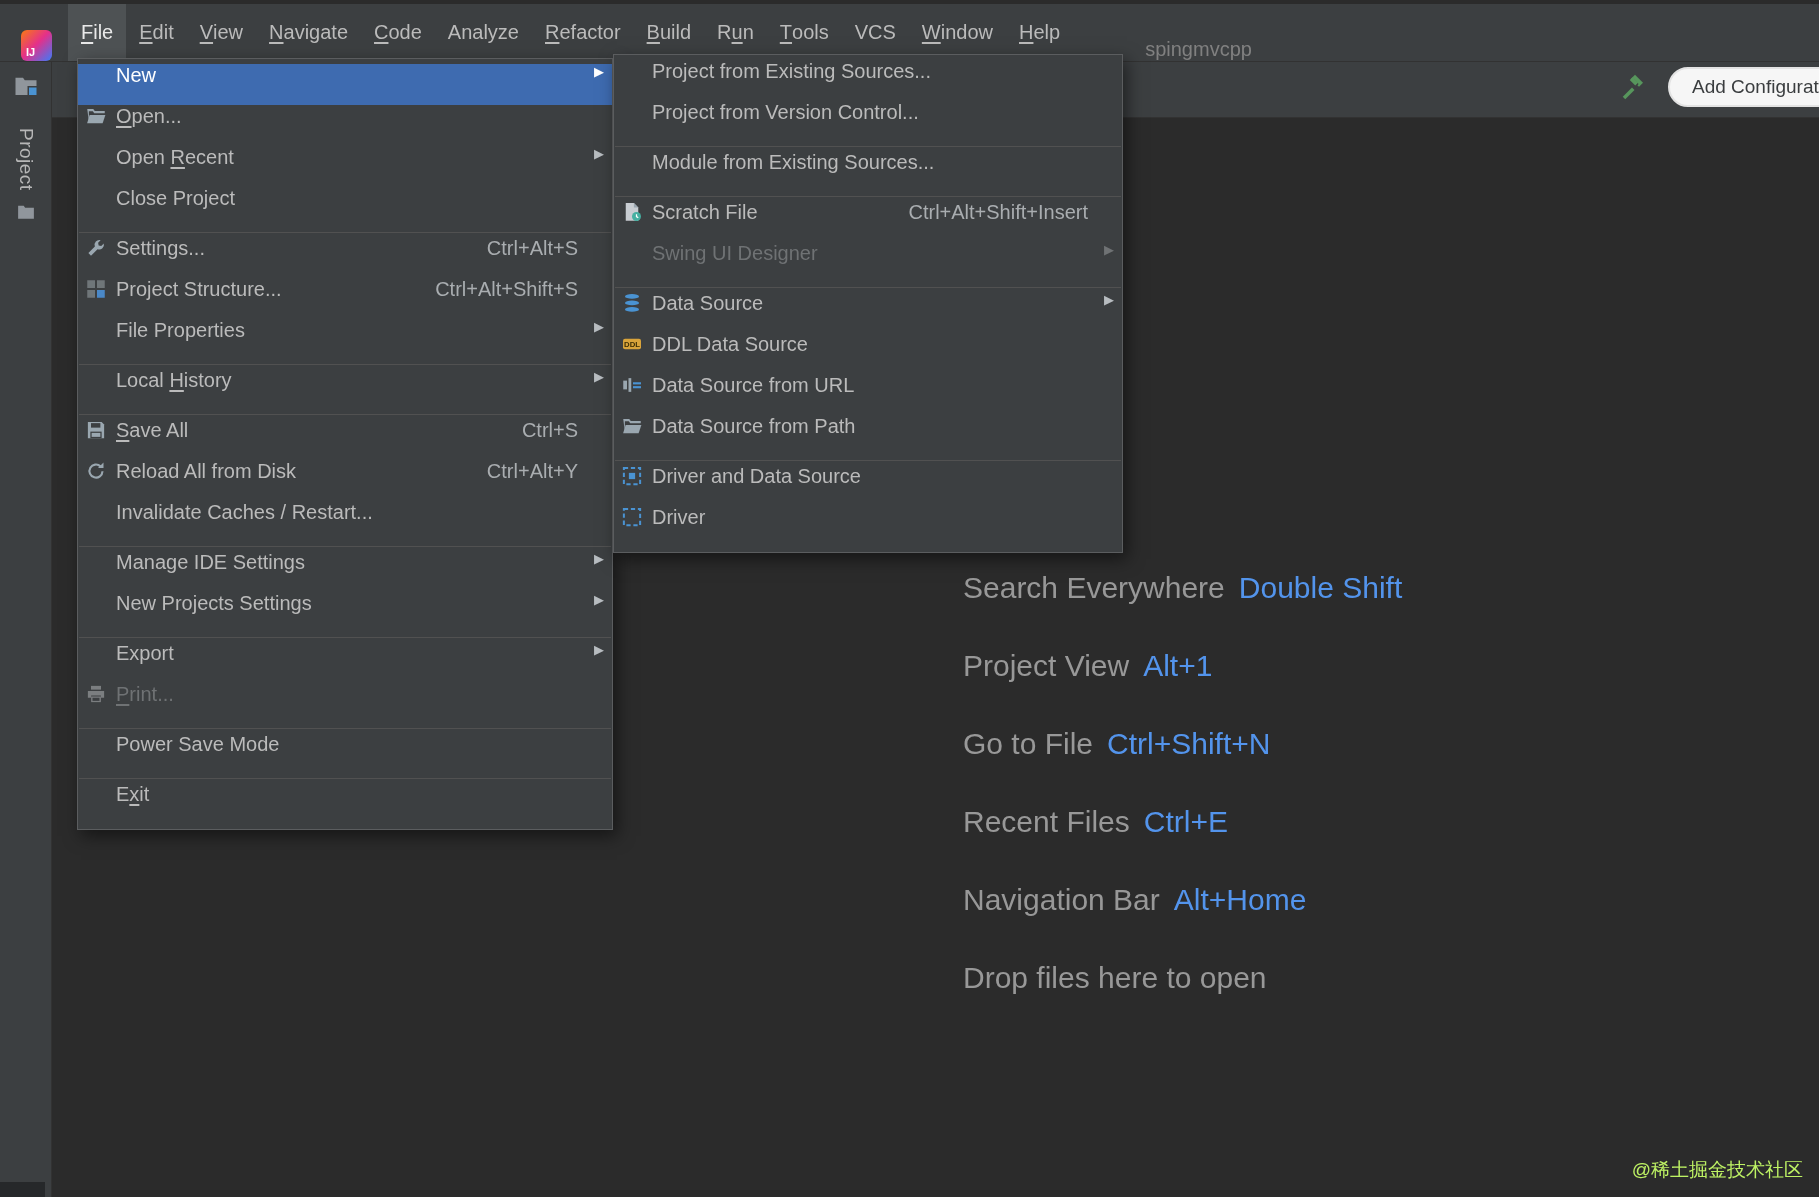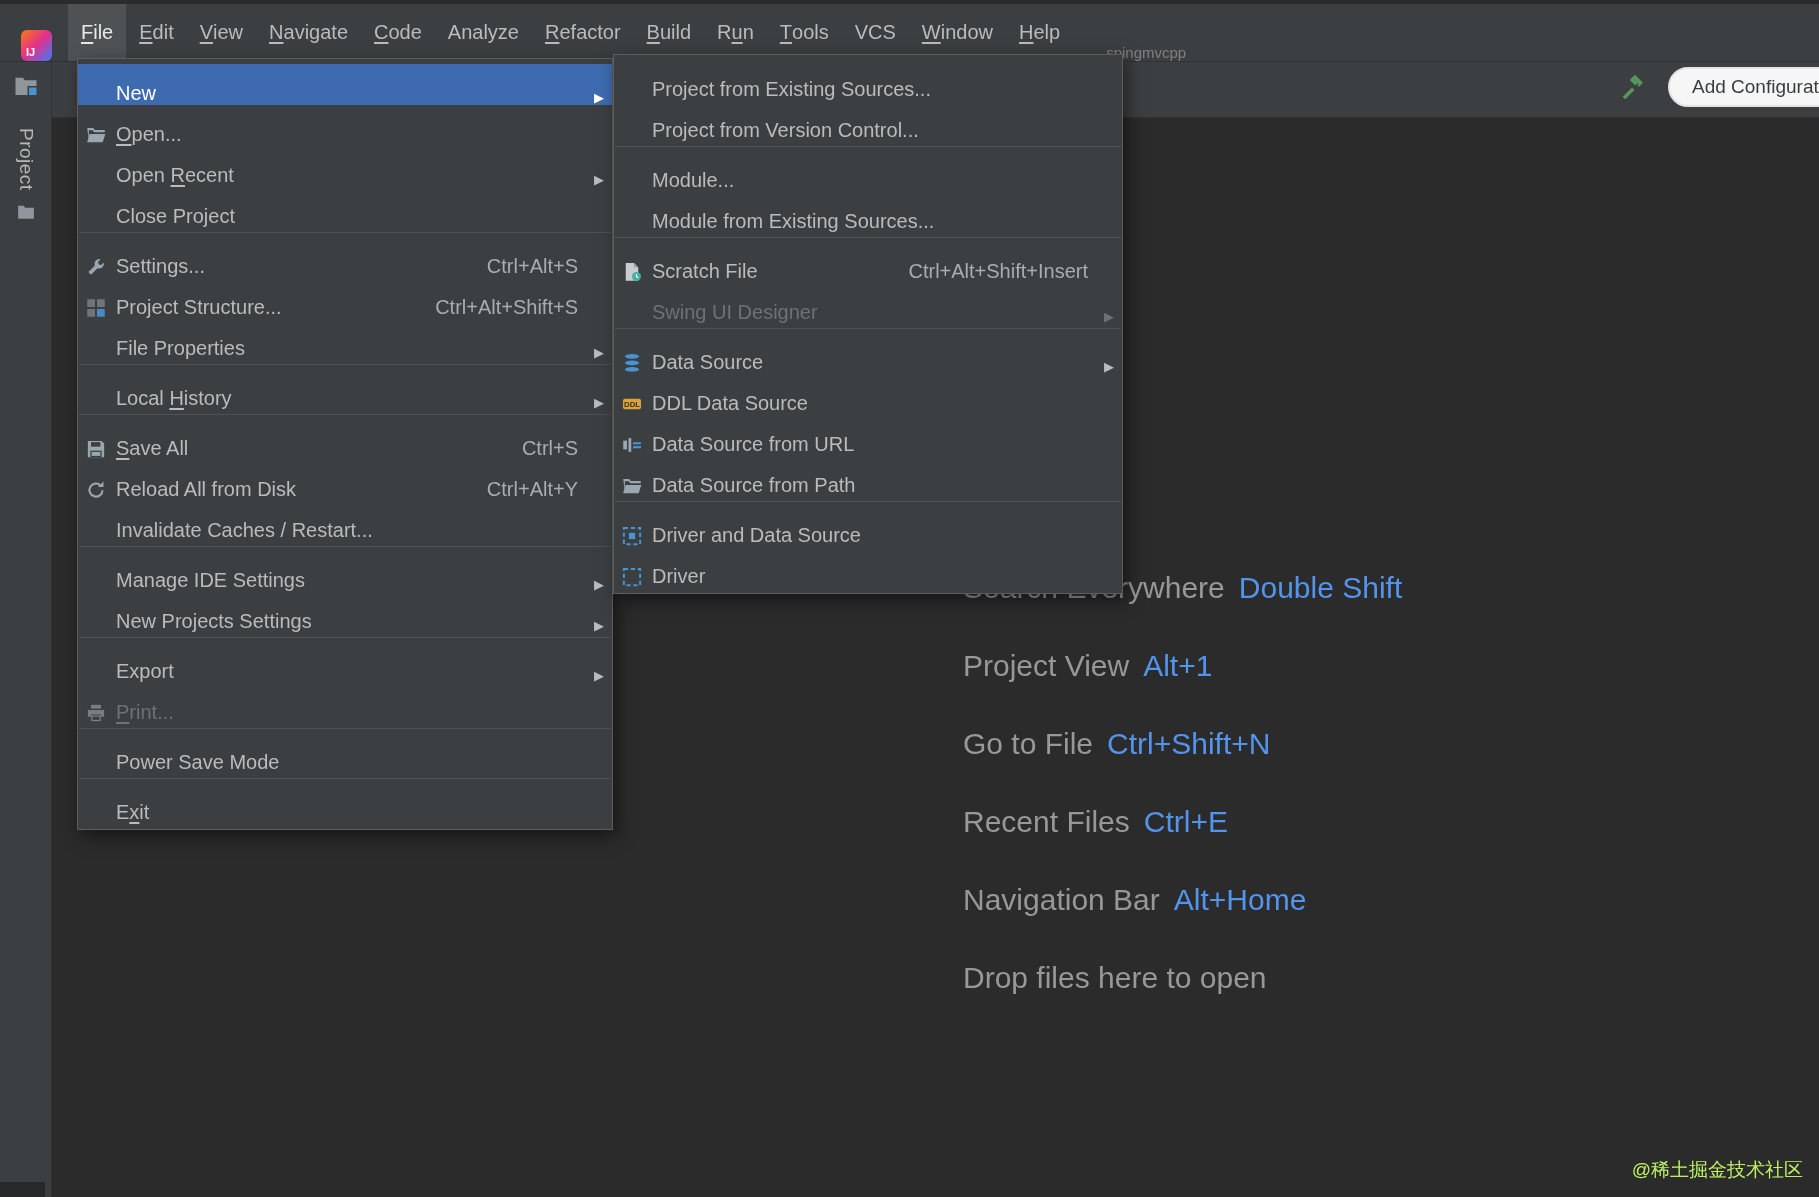--- a/index.html
+++ b/index.html
@@ -7,21 +7,21 @@
   body{position:relative;background:#2b2b2b;font-family:"Liberation Sans","DejaVu Sans",sans-serif;-webkit-font-smoothing:antialiased}
 
   
   .menubar{position:absolute;top:4px;left:0;right:0;height:58px;background:#3c3f41;border-bottom:1px solid #323232;display:flex;align-items:flex-end;z-index:10}
   .logo{width:31px;height:31px;margin:0 16px 0 21px;border-radius:6px;background:linear-gradient(135deg,#f97a12,#e4308a 48%,#3b7bfa);position:relative;flex:0 0 31px}
   .logo span{position:absolute;left:5px;bottom:3px;color:#fff;font-weight:bold;font-size:11px}
   .menubar-items{display:flex;align-items:stretch;height:100%}
   .mb-item{display:flex;align-items:center;padding:0 13px;font-size:20px;color:#bbbbbb;cursor:default;white-space:nowrap}
   .mb-item.active{background:#4e5254;color:#e9e9e9}
   .mb-item u,.mi-label u{text-decoration:underline;text-underline-offset:3px}
-  .project-name{margin-left:33px;font-size:15px;color:#808080;white-space:nowrap}
+  .project-name{margin-left:72px;font-size:20px;color:#808080;white-space:nowrap}
 
   
   .toolbar{position:absolute;top:58px;left:52px;right:0;height:60px;background:#3c3f41;border-bottom:1px solid #323232;z-index:4}
   .hammer{position:absolute;top:72px;left:1616px;width:30px;height:30px;z-index:5}
   .add-config{position:absolute;top:67px;left:1668px;width:250px;height:40px;border:2px solid #e3e3e3;border-radius:20px;background:#f6f6f6;color:#3a3d3f;font-size:19px;font-family:inherit;text-align:left;padding:0 22px;white-space:nowrap;z-index:5}
 
   
   .sidebar{position:absolute;top:58px;left:0;bottom:0;width:52px;background:#3c3f41;border-right:1px solid #323232;z-index:6;display:flex;flex-direction:column;align-items:center}
   .sb-icon{width:24px;height:24px;margin-top:16px}
   .sb-icon.small{width:18px;height:18px;margin-top:12px}
@@ -31,21 +31,21 @@
   
   .editor{position:absolute;top:119px;left:53px;right:0;bottom:0;background:#2b2b2b;z-index:1}
   #editor-shortcuts{position:absolute;left:910px;top:447px}
   .es-row{height:44px;margin-bottom:34px;display:flex;align-items:center;gap:14px;font-size:30px;color:#989898;white-space:nowrap}
   .es-key{color:#5394ec}
 
   
   .popup{position:absolute;background:#3c3f41;border:1px solid #5b5d5f;box-shadow:4px 6px 16px rgba(0,0,0,.5);padding:5px 0;z-index:40}
   #file-menu{left:77px;top:58px;width:536px}
   #new-submenu{left:613px;top:54px;width:510px;z-index:41}
-  .menu-item{height:41px;display:flex;align-items:flex-end;padding:8px 8px 0 8px;font-size:20px;color:#bbbbbb;white-space:nowrap}
+  .menu-item{height:41px;display:flex;align-items:flex-start;padding:0 8px 0 8px;font-size:20px;color:#bbbbbb;white-space:nowrap}
   .menu-item.selected{background:#3e6bb0;color:#ffffff}
   .menu-item.disabled{color:#6f7274}
   .mi-icon{width:26px;flex:0 0 26px;height:22px;display:flex;align-items:center;justify-content:flex-start}
   .mi-icon svg{width:20px;height:20px}
   .mi-label{margin-left:4px}
   .mi-shortcut{margin-left:auto;color:#a9adb0;padding-right:8px}
   .menu-item.selected .mi-shortcut{color:#e8eefc}
   .menu-item.disabled .mi-shortcut{color:#6f7274}
   .mi-arrow{width:18px;flex:0 0 18px;text-align:right;font-size:13px;color:#b7bcc0}
   .menu-item.selected .mi-arrow{color:#ffffff}
@@ -292,26 +292,20 @@
     </div>
     <div class="menu-item">
       <span class="mi-icon"></span>
       <span class="mi-label">Project from Version Control...</span>
       <span class="mi-shortcut"></span>
       <span class="mi-arrow"></span>
     </div>
     <div class="menu-sep"></div>
     <div class="menu-item">
       <span class="mi-icon"></span>
-      <span class="mi-label">Module...</span>
-      <span class="mi-shortcut"></span>
-      <span class="mi-arrow"></span>
-    </div>
-    <div class="menu-item">
-      <span class="mi-icon"></span>
       <span class="mi-label">Module from Existing Sources...</span>
       <span class="mi-shortcut"></span>
       <span class="mi-arrow"></span>
     </div>
     <div class="menu-sep"></div>
     <div class="menu-item">
       <span class="mi-icon">
         <svg viewBox="0 0 16 16">
           <path fill="#c8cdd2" d="M3 .8h6.5L13 4.3V15H3z"></path>
           <path fill="#9aa7b0" d="M9.5.8l3.5 3.5H9.5z"></path>

